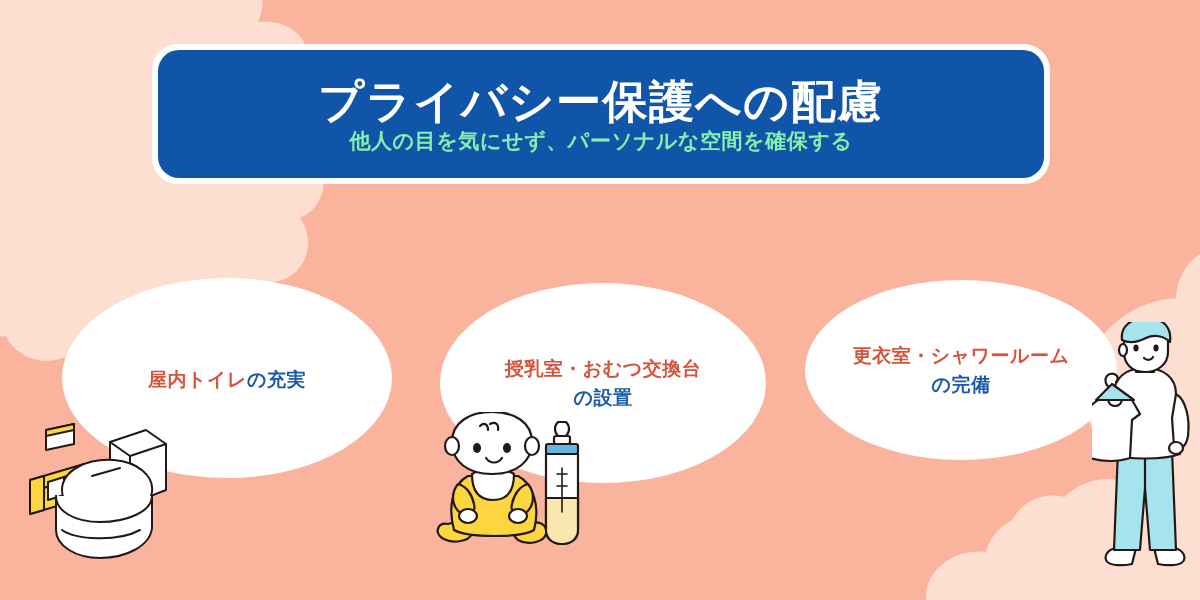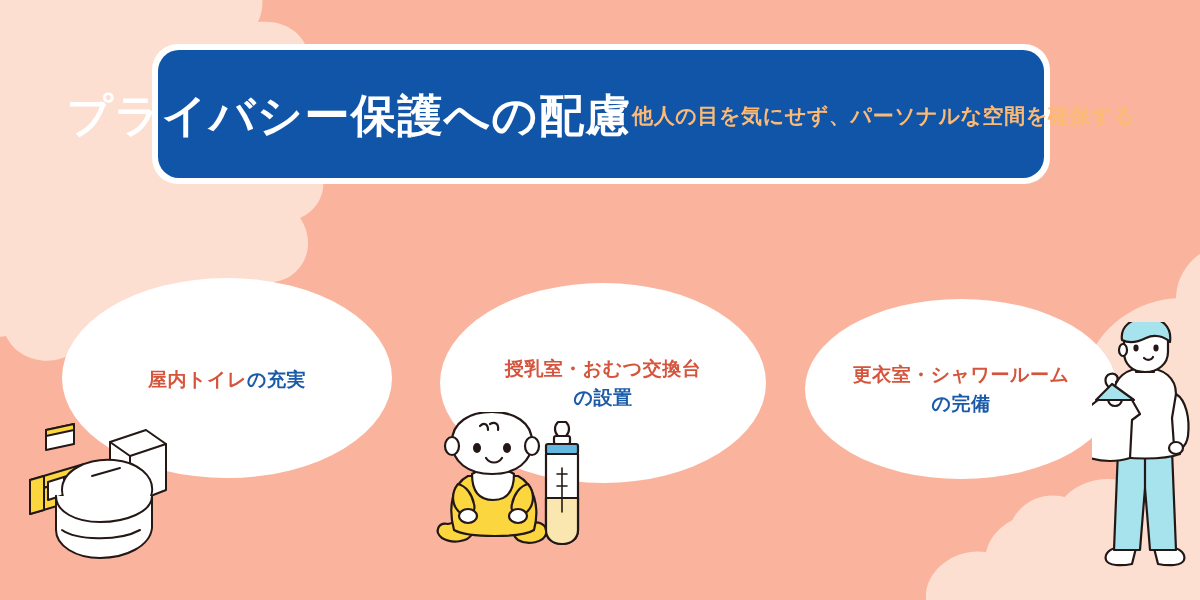--- a/index.html
+++ b/index.html
@@ -41,35 +41,35 @@
     box-sizing: border-box;
     padding: 6px;
   }
   .banner {
     width: 100%;
     height: 100%;
     background: #1155a8;
     border-radius: 21px;
     box-sizing: border-box;
     display: flex;
-    flex-direction: row;
+    flex-direction: column;
     align-items: center;
     justify-content: center;
     padding-top: 4px;
   }
   .banner-title {
     color: #ffffff;
     font-size: 45px;
     font-weight: bold;
     letter-spacing: 1.5px;
     line-height: 1.12;
     white-space: nowrap;
   }
   .banner-sub {
-    color: #fdba74;
+    color: #86efac;
     font-size: 21px;
     font-weight: bold;
     letter-spacing: 0.6px;
     white-space: nowrap;
   }
 
   
   .card {
     position: absolute;
     background: #ffffff;
@@ -84,21 +84,21 @@
     font-weight: bold;
     line-height: 1.55;
     letter-spacing: 0.5px;
     padding: 0 18px;
   }
   .t-red  { color: #d4553c; }
   .t-blue { color: #1a5aa8; }
 
   #card-1 { left: 62px;  top: 278px; width: 330px; height: 200px; }
   #card-2 { left: 440px; top: 283px; width: 326px; height: 200px; }
-  #card-3 { left: 805px; top: 299px; width: 312px; height: 180px; }
+  #card-3 { left: 805px; top: 280px; width: 312px; height: 180px; }
 
   #card-1 .card-label { margin-top: 4px; }
   #card-2 .card-label { }
   #card-3 .card-label { margin-top: 0px; }
 
   
   .illo {
     position: absolute;
   }
   #illo-toilet  { left: 14px;  top: 418px; width: 190px; height: 150px; }

